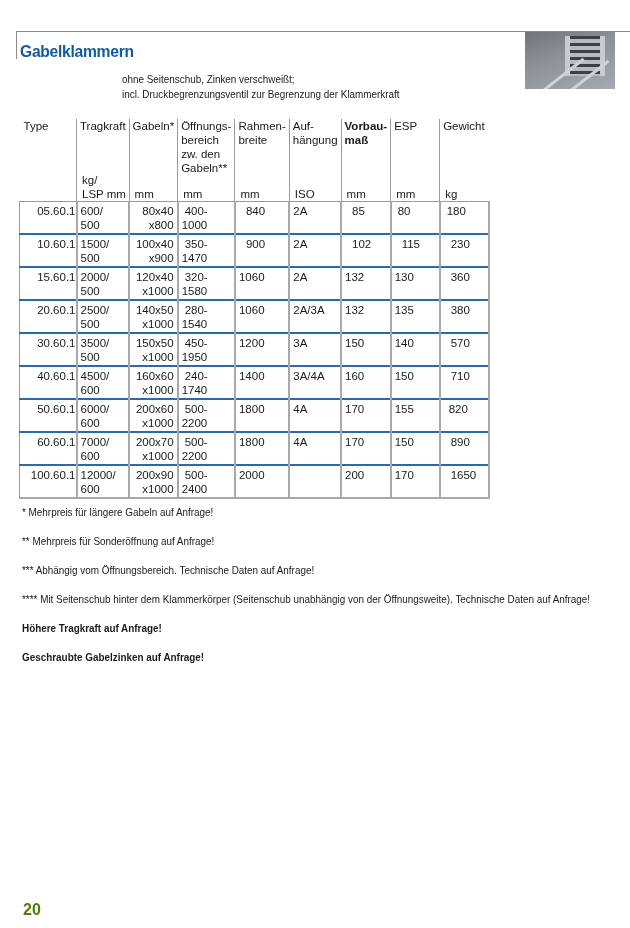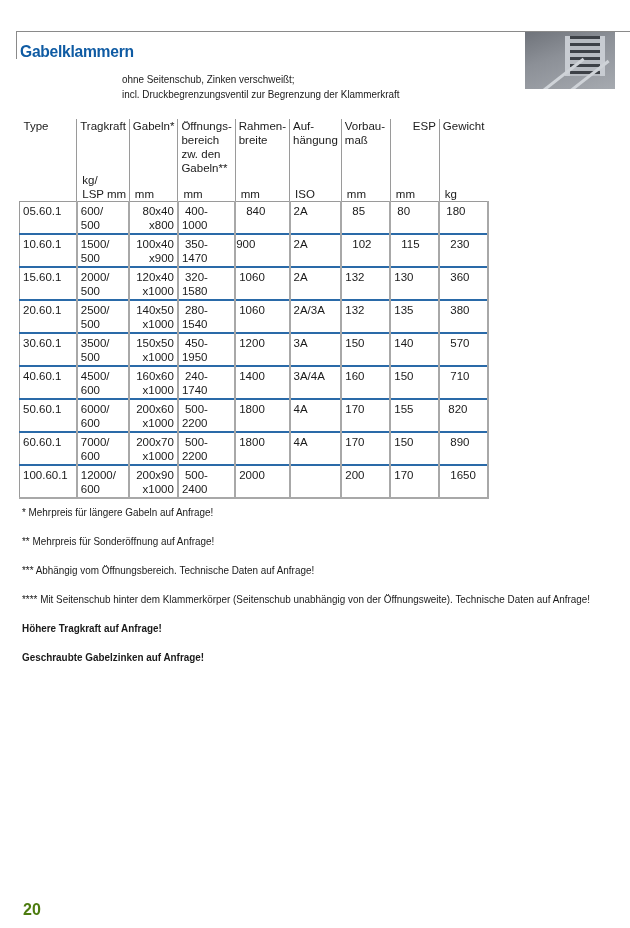--- a/index.html
+++ b/index.html
@@ -49,21 +49,21 @@
     border-left: 1px solid #9a9a9a; height: 82px; position: relative;
   }
   table.spec th:first-child { border-left: none; padding-left: 4px; }
   table.spec th .h-top { display: block; white-space: nowrap; }
   table.spec th .h-unit { position: absolute; bottom: 0; left: 5px; white-space: nowrap; }
   table.spec thead tr { border-bottom: 1px solid #9a9a9a; }
   table.spec td {
     vertical-align: top; padding: 2px 3px 1px 3px; border-left: 2px solid #a8a8a8;
     white-space: nowrap; height: 28px; box-sizing: border-box;
   }
-  table.spec td:first-child { border-left: 1px solid #9a9a9a; padding-right: 8px; }
+  table.spec td:first-child { border-left: 1px solid #9a9a9a; text-align: right; padding-right: 0; }
   table.spec td:last-child { border-right: 2px solid #a8a8a8; }
   table.spec tbody tr { border-top: 2px solid #2a6aa8; }
   table.spec tbody tr:first-child { border-top: 1px solid #9a9a9a; }
   table.spec tbody tr:last-child { border-bottom: 2px solid #a8a8a8; }
   td.c-right { text-align: right; margin-left: 40px; }
 
   col.c1 { width: 57px; } col.c2 { width: 50px; } col.c3 { width: 48px; }
   col.c4 { width: 47px; } col.c5 { width: 49px; } col.c6 { width: 49px; }
   col.c7 { width: 49px; } col.c8 { width: 49px; } col.c9 { width: 49px; }
 
@@ -134,26 +134,26 @@
           <span class="h-top" style="white-space: pre;">Rahmen-
 breite</span>
           <span class="h-unit" style="white-space: pre;">mm</span>
         </th>
         <th>
           <span class="h-top" style="white-space: pre;">Auf-
 hängung</span>
           <span class="h-unit" style="white-space: pre;">ISO</span>
         </th>
         <th>
-          <span class="h-top" style="white-space: pre;">Vorbau-
+          <span class="h-top" style="white-space: pre; font-weight: bold;">Vorbau-
 maß</span>
           <span class="h-unit" style="white-space: pre;">mm</span>
         </th>
         <th>
-          <span class="h-top" style="white-space: pre; text-align: right;">ESP</span>
+          <span class="h-top" style="white-space: pre;">ESP</span>
           <span class="h-unit" style="white-space: pre;">mm</span>
         </th>
         <th>
           <span class="h-top" style="white-space: pre;">Gewicht</span>
           <span class="h-unit" style="white-space: pre;">kg</span>
         </th>
       </tr>
   </thead>
   <tbody id="tbody">
       <tr>
@@ -183,21 +183,21 @@
           <div>500</div>
         </td>
         <td class="c-right">
           <div>100x40</div>
           <div>x900</div>
         </td>
         <td>
           <div style="padding-left: 3px;">350-</div>
           <div>1470</div>
         </td>
-        <td style="padding-left: 0;">900</td>
+        <td style="padding-left: 10px;">900</td>
         <td>2A</td>
         <td style="padding-left: 10px;">102</td>
         <td style="padding-left: 10px;">115</td>
         <td style="padding-left: 10px;">230</td>
       </tr>
       <tr>
         <td>15.60.1</td>
         <td>
           <div>2000/</div>
           <div>500</div>

